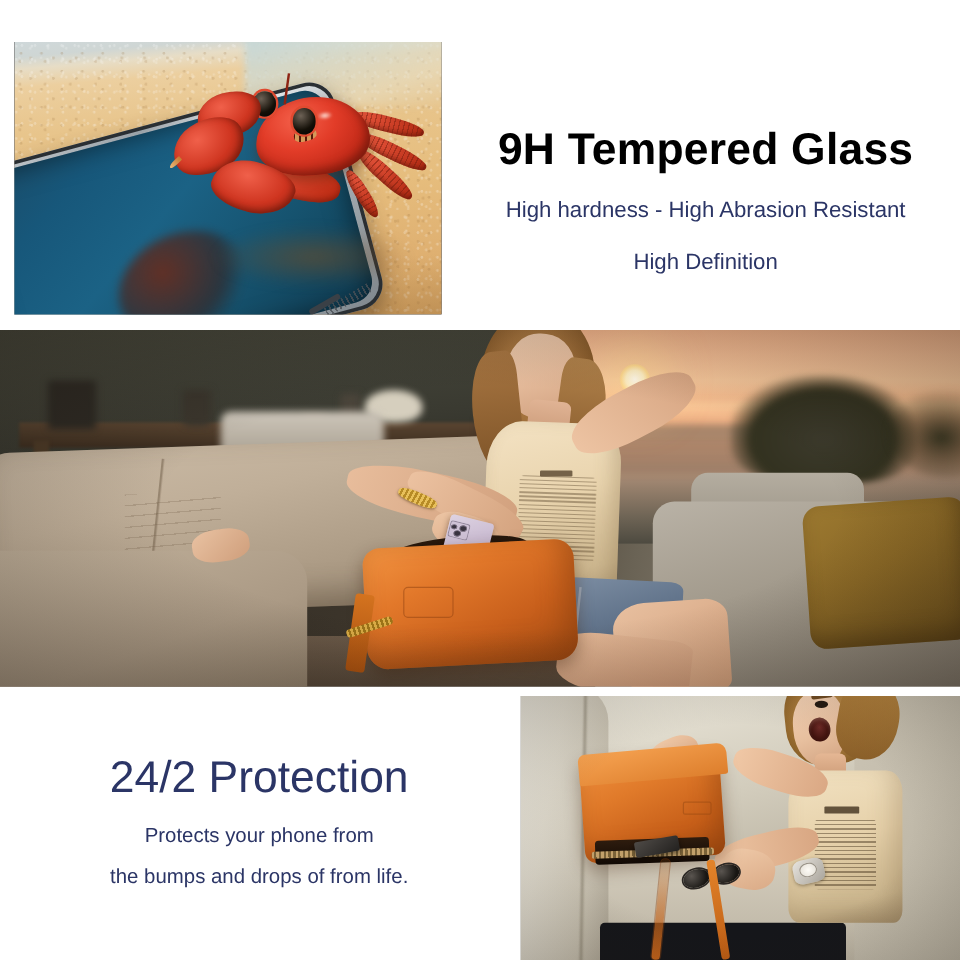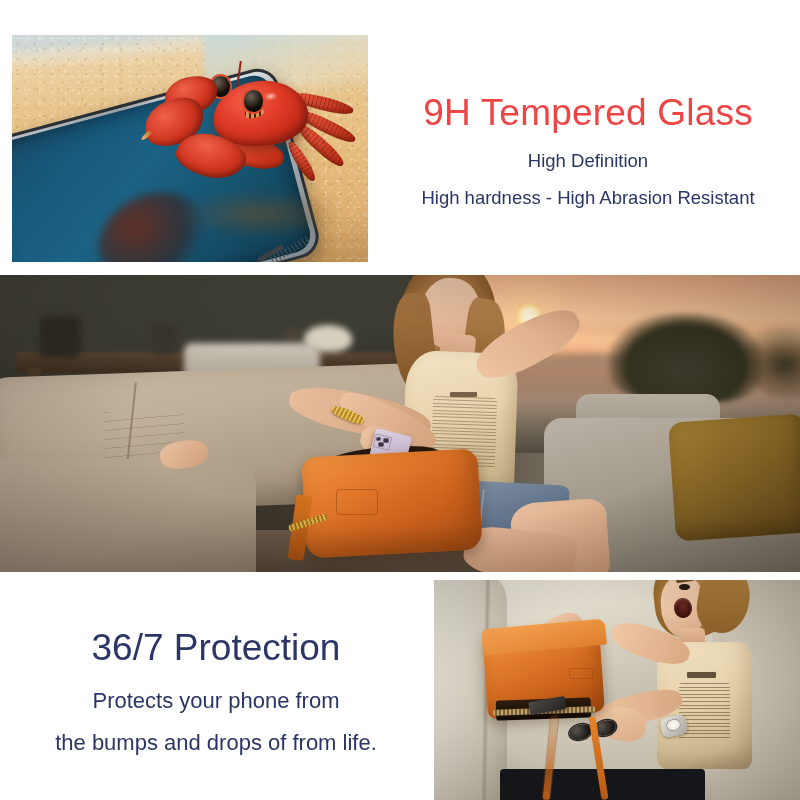--- a/index.html
+++ b/index.html
@@ -146,21 +146,21 @@
     background:radial-gradient(ellipse,rgba(120,78,34,.55),transparent 70%);
     filter:blur(5px);
   }
 
   
   #text-tempered{
     position:absolute;left:382px;top:88px;width:412px;text-align:center;
   }
   .headline{
     font-size:37px;letter-spacing:.2px;line-height:1.12;
-    color:#ef4444;font-weight:400;margin:4px;
+    color:#000000;font-weight:700;margin:16px;
   }
   .subline{
     font-size:18.5px;color:#2b3566;margin:14px 0 0 0;line-height:1.55;font-weight:400;
   }
 
   
   #panel-sofa{left:0;top:275px;width:800px;height:297px;}
   .room-dark{
     position:absolute;inset:0;
     background:linear-gradient(100deg,#2a2620 0%,#332e26 22%,#3b342a 38%,#463b2e 52%,#6a6355 66%,#8d8274 80%,#b2a898 100%);
@@ -412,21 +412,21 @@
   }
 
   
   #text-protection{
     position:absolute;left:10px;top:628px;width:412px;text-align:center;
   }
   .headline2{
     font-size:37px;color:#2b3566;font-weight:400;margin:0;line-height:1.1;
   }
   .subline2{
-    font-size:22px;color:#2b3566;margin:14px 0 0 0;line-height:1.65;font-weight:400;
+    font-size:17px;color:#2b3566;margin:14px 0 0 0;line-height:1.65;font-weight:400;
   }
 
   
   #panel-drop{left:434px;top:580px;width:366px;height:220px;}
   .sofa-light{
     position:absolute;inset:0;
     background:linear-gradient(120deg,#e0dbce 0%,#d6d0c1 30%,#cbc4b4 58%,#b7b0a0 100%);
   }
   .sofa-arm2{
     position:absolute;left:-2%;top:-4%;width:22%;height:108%;
@@ -641,22 +641,22 @@
       <div class="claw big2"></div>
       <div class="claw big">
         <div class="claw-tip"></div>
       </div>
       <div class="claw front"></div>
     </div>
   </div>
 
   <div id="text-tempered">
     <p class="headline">9H Tempered Glass</p>
+    <p class="subline" style="margin-top:8px">High hardness - High Abrasion Resistant</p>
     <p class="subline">High Definition</p>
-    <p class="subline" style="margin-top:8px">High hardness - High Abrasion Resistant</p>
   </div>
 
   <div class="photo" id="panel-sofa">
     <div class="room-dark"></div>
     <div class="room-backwall"></div>
 
     <div class="sunset">
       <div class="cityblur"></div>
       <div class="horizon-haze"></div>
       <div class="sun"></div>
@@ -713,21 +713,21 @@
     <div class="ins-lens c"></div>
     <div class="bag"></div>
     <div class="bag-patch"></div>
     <div class="bag-strap"></div>
     <div class="bag-chain"></div>
 
     <div class="vignette-sofa"></div>
   </div>
 
   <div id="text-protection">
-    <p class="headline2">36/7 Protection</p>
+    <p class="headline2">24/2 Protection</p>
     <p class="subline2">Protects your phone from</p>
     <p class="subline2" style="margin-top:6px">the bumps and drops of from life.</p>
   </div>
 
   <div class="photo" id="panel-drop">
     <div class="sofa-light"></div>
     <div class="back-light"></div>
     <div class="seat-light"></div>
     <div class="sofa-arm2"></div>
     <div class="arm-crease"></div>

